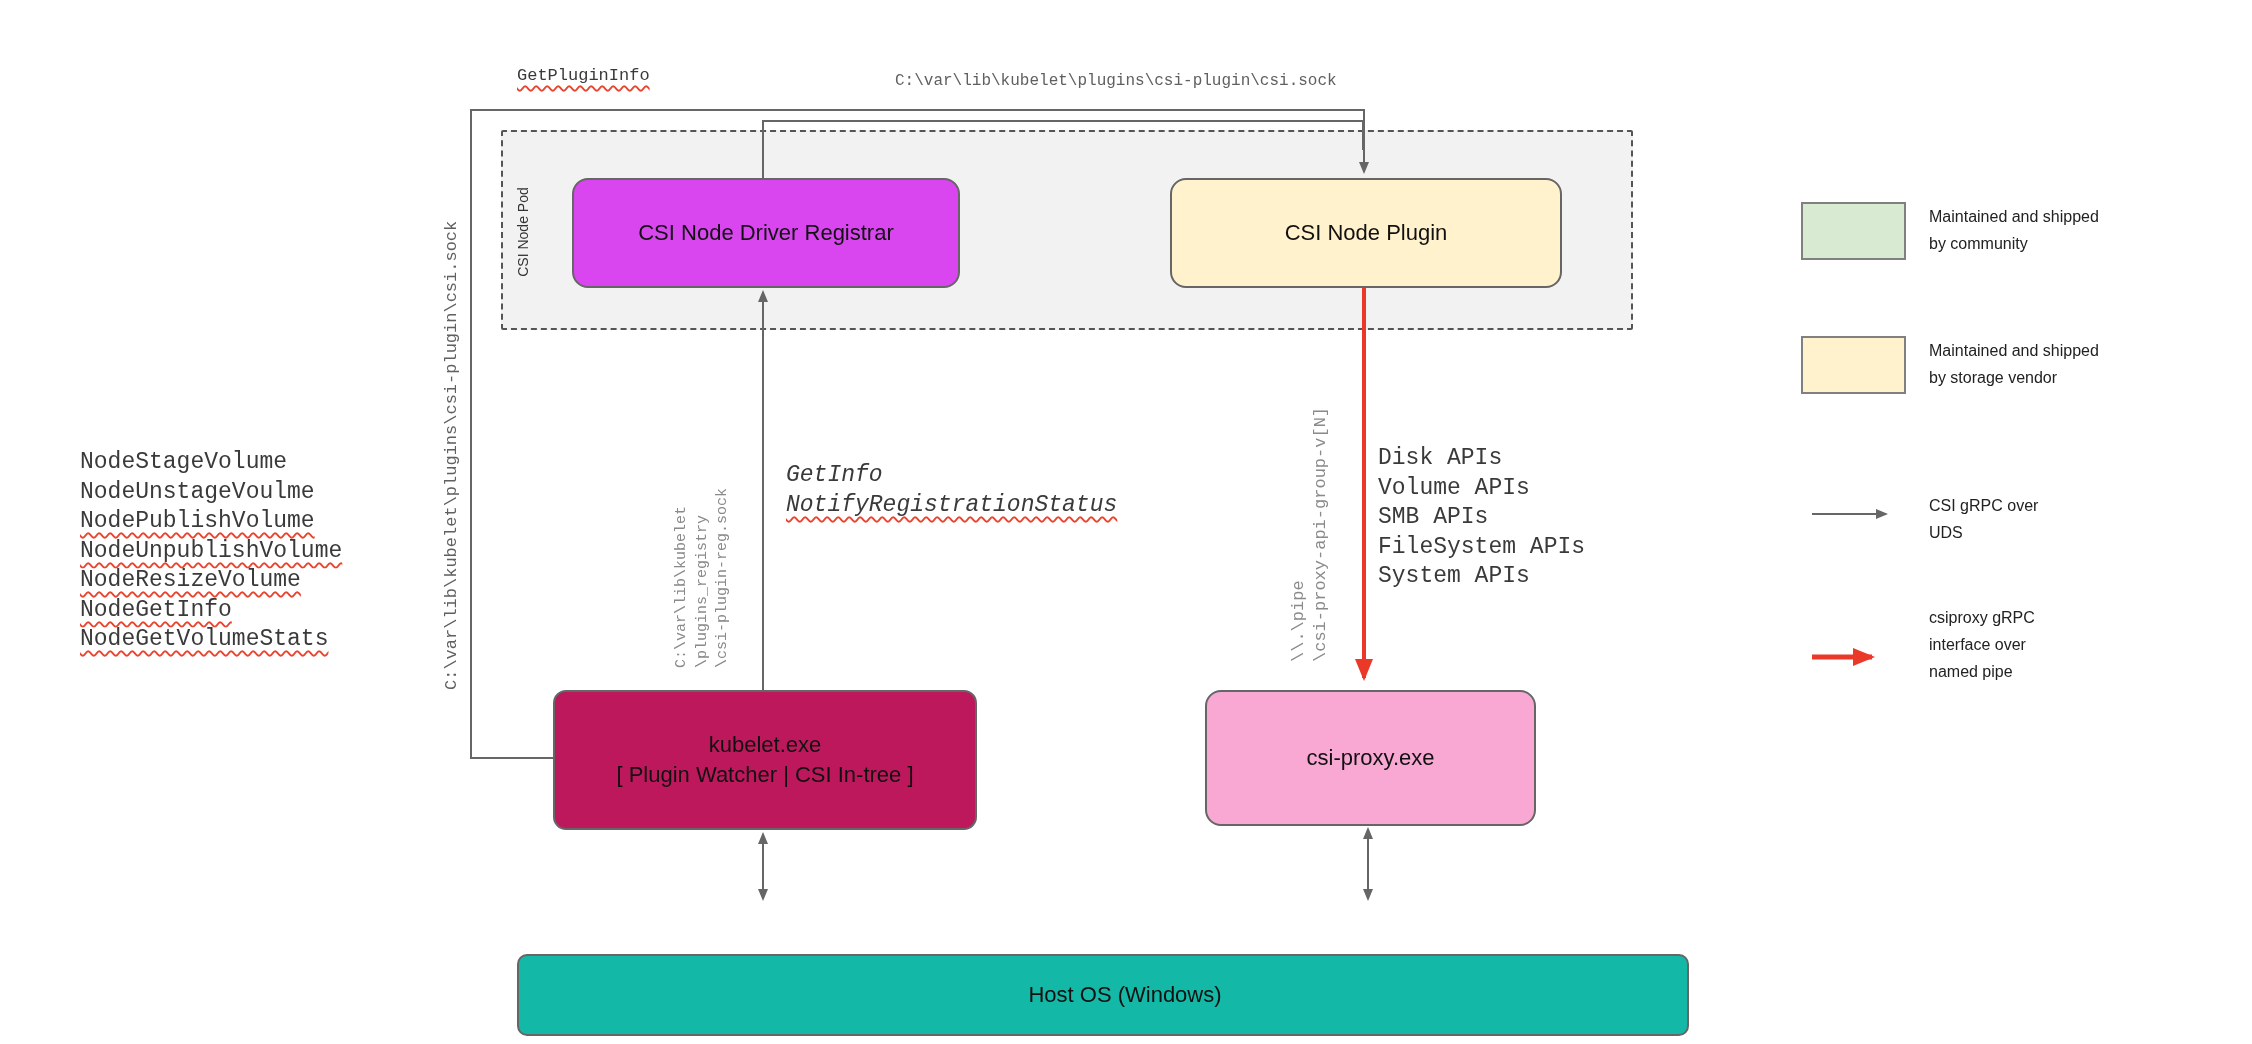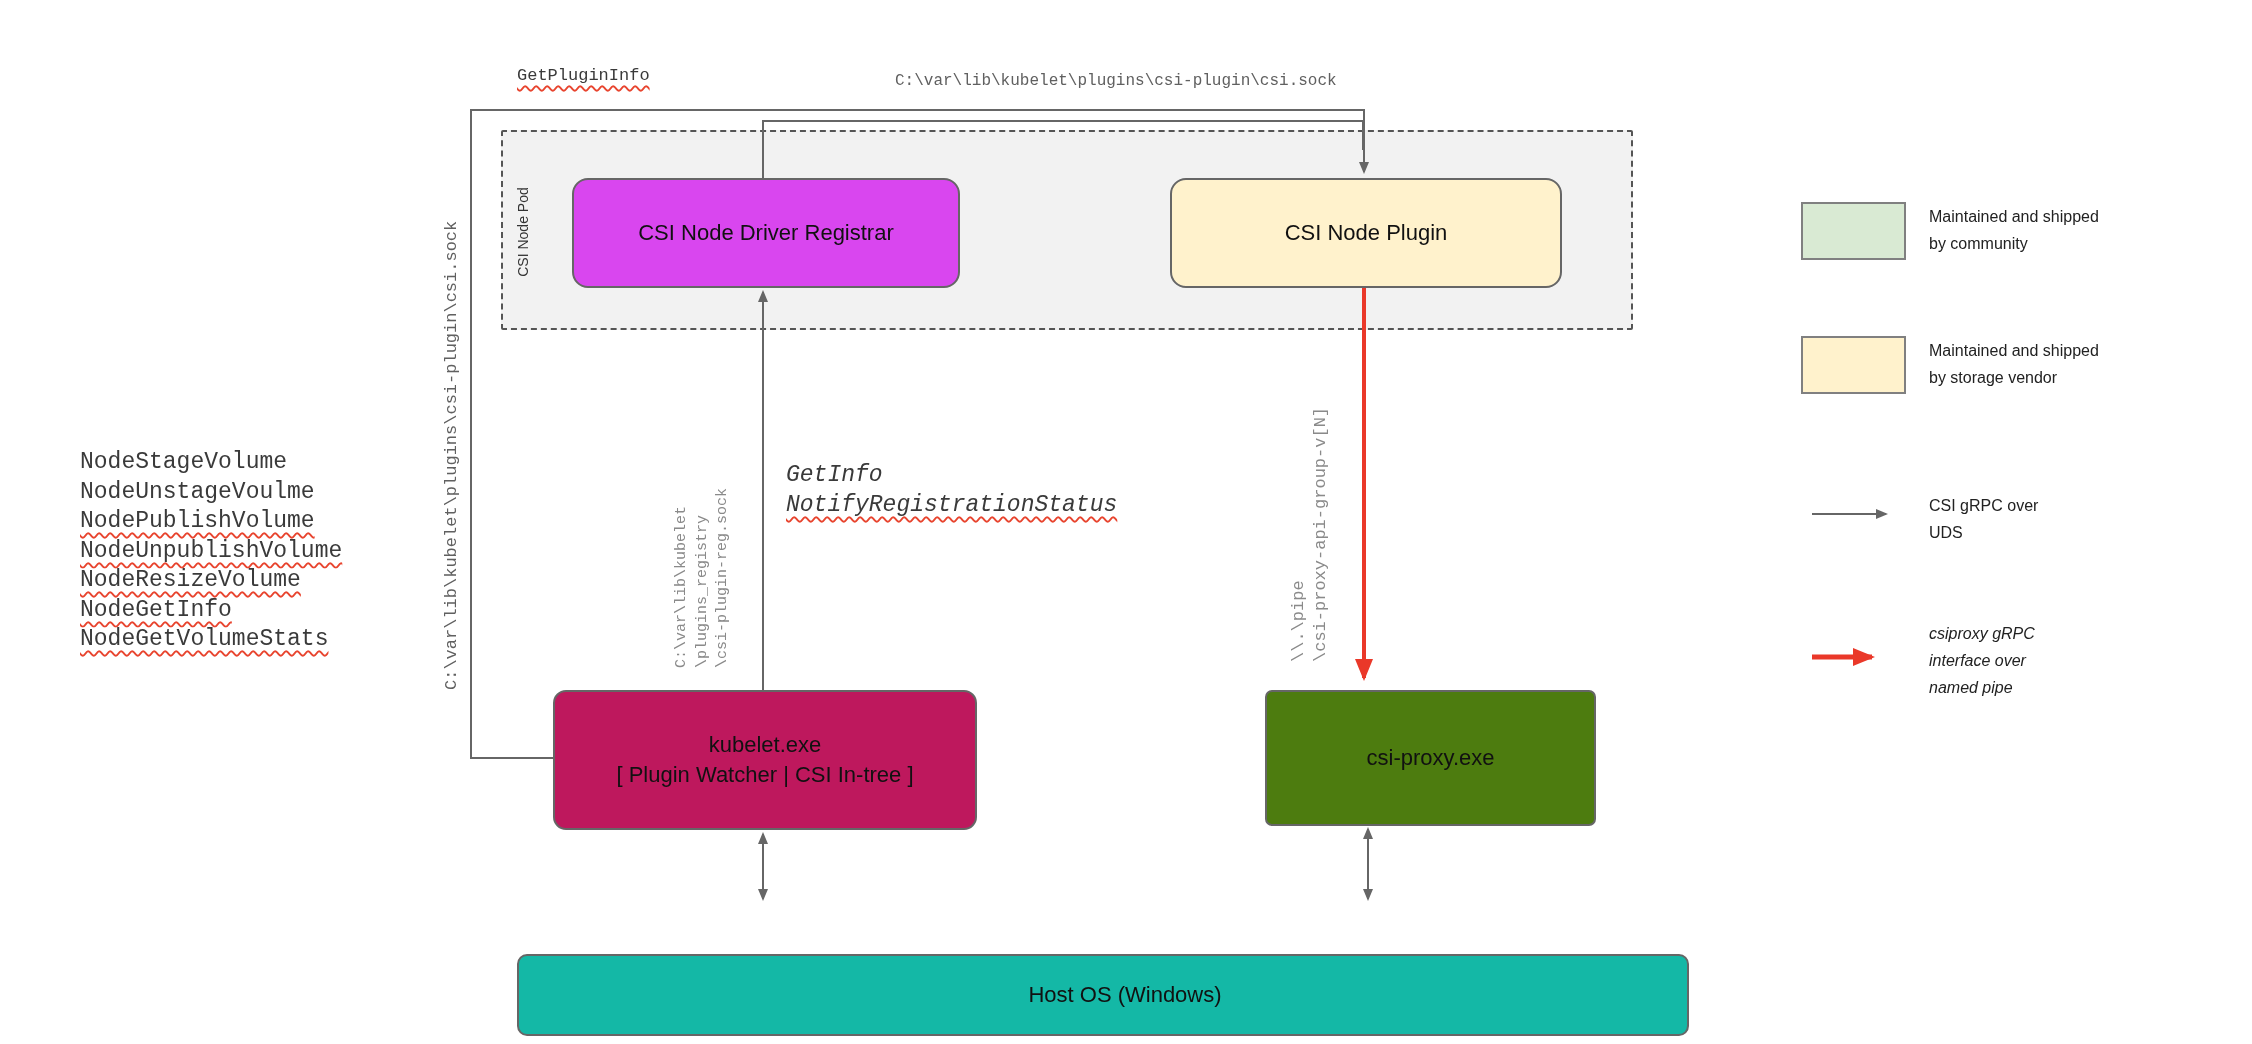--- a/index.html
+++ b/index.html
@@ -8,21 +8,21 @@
   .layer{position:absolute;left:0;top:0;}
   
   .node{position:absolute;border:2px solid #666;border-radius:16px;display:flex;
         flex-direction:column;align-items:center;justify-content:center;
         font-size:22px;color:#111;text-align:center;line-height:30px;z-index:3;}
   .pod{position:absolute;left:501px;top:130px;width:1128px;height:196px;background:#f2f2f2;
        border:2px dashed #555;border-radius:2px;z-index:0;}
   .box-registrar{left:572px;top:178px;width:384px;height:106px;background:#d946ef;}
   .box-plugin{left:1170px;top:178px;width:388px;height:106px;background:#fff2cc;}
   .box-kubelet{left:553px;top:690px;width:420px;height:136px;background:#be185d;border-radius:13px;}
-  .box-proxy{left:1265px;top:690px;width:327px;height:132px;background:#4d7c0f;border-radius:7px;}
+  .box-proxy{left:1205px;top:690px;width:327px;height:132px;background:#f9a8d4;}
   .box-host{left:517px;top:954px;width:1124px;height:78px;background:#14b8a6;border-radius:10px;padding-left:44px;}
   
   .mono-lg{position:absolute;font-family:"Liberation Mono",monospace;font-size:17px;
            color:#3a3a3a;white-space:nowrap;z-index:4;}
   .mono-sm{position:absolute;font-family:"Liberation Mono",monospace;font-size:16px;
            color:#606060;white-space:nowrap;z-index:4;}
   .sq{text-decoration-line:underline;text-decoration-style:wavy;
       text-decoration-color:#e8442e;text-decoration-thickness:1.5px;text-underline-offset:5px;}
   .rot{transform-origin:0 0;transform:rotate(-90deg);position:absolute;white-space:nowrap;z-index:4;}
   .rpc-list{position:absolute;left:80px;top:448px;width:302px;text-align:left;
@@ -118,37 +118,44 @@
   <div class="rpc-list">
     <div>NodeStageVolume</div>
     <div>NodeUnstageVoulme</div>
     <div class="sq">NodePublishVolume</div>
     <div class="sq">NodeUnpublishVolume</div>
     <div class="sq">NodeResizeVolume</div>
     <div class="sq">NodeGetInfo</div>
     <div class="sq">NodeGetVolumeStats</div>
   </div>
 
+  <div class="api-list">
+    <div>Disk APIs</div>
+    <div>Volume APIs</div>
+    <div>SMB APIs</div>
+    <div>FileSystem APIs</div>
+    <div>System APIs</div>
+  </div>
 
   <div class="swatch" style="left:1801px;top:202px;background:#d9ead3;"></div>
   <div class="legend-text" style="top:203px;">
     <div>Maintained and shipped</div>
     <div>by community</div>
   </div>
 
   <div class="swatch" style="left:1801px;top:336px;background:#fff2cc;"></div>
   <div class="legend-text" style="top:337px;">
     <div>Maintained and shipped</div>
     <div>by storage vendor</div>
   </div>
 
   <div class="legend-text" style="top:492px;">
     <div>CSI gRPC over</div>
     <div>UDS</div>
   </div>
 
-  <div class="legend-text" style="top:620px;font-style:italic;">
+  <div class="legend-text" style="top:604px;">
     <div>csiproxy gRPC</div>
     <div>interface over</div>
     <div>named pipe</div>
   </div>
 
 </div>
 
 </body></html>

